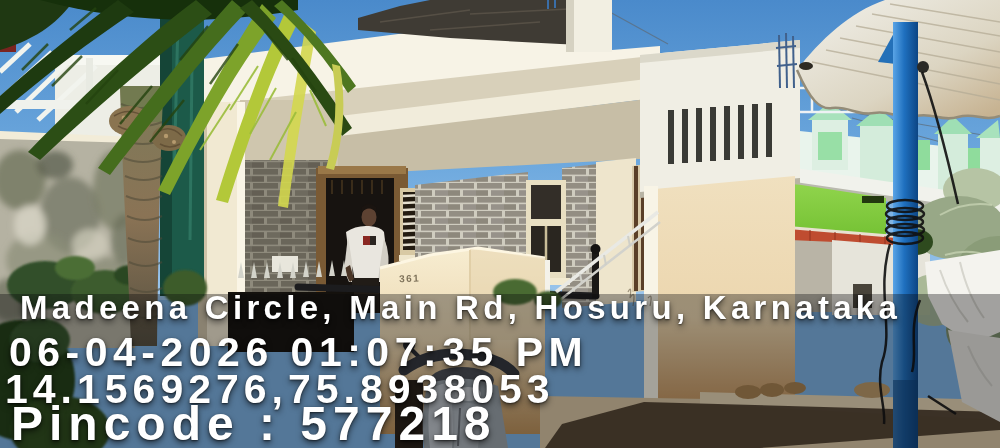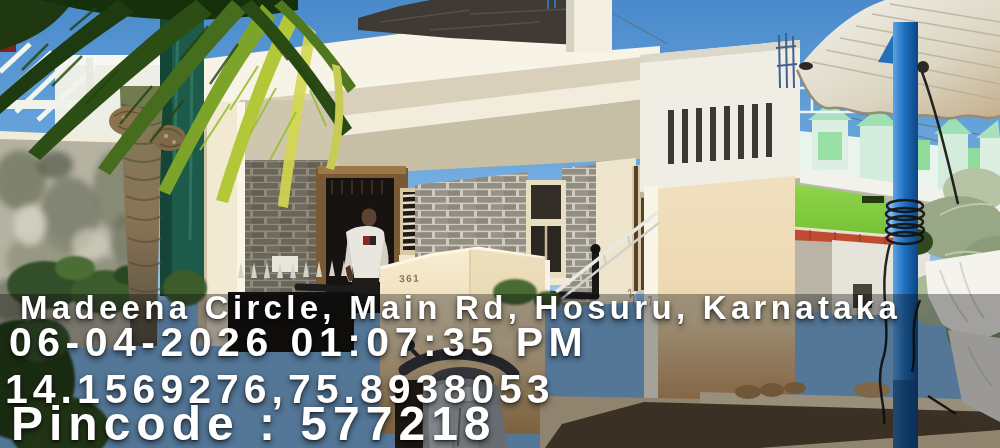--- a/index.html
+++ b/index.html
@@ -2,21 +2,21 @@
 <html><head>
 <meta charset="utf-8">
 <style>
   html,body{margin:0;padding:0;background:#111;}
   .stage{position:relative;width:1000px;height:448px;overflow:hidden;background:#7db3e4;font-family:"Liberation Sans",sans-serif;}
   .stage svg{position:absolute;left:0;top:0;display:block;}
   .wm-band{position:absolute;left:0;top:294px;width:1000px;height:154px;background:rgba(8,9,11,0.35);}
   .wm-line{position:absolute;color:#ffffff;font-weight:700;line-height:1;white-space:nowrap;
            text-shadow:0 3px 6px rgba(0,0,0,.6),0 1px 2px rgba(0,0,0,.55);}
   #wm1{left:20px;top:291px;font-size:33px;letter-spacing:4.3px;}
-  #wm2{left:9px; top:322px;font-size:41px;letter-spacing:5.5px;}
+  #wm2{left:9px; top:332px;font-size:41px;letter-spacing:5.5px;}
   #wm3{left:5px; top:369px;font-size:41px;letter-spacing:5px;}
   #wm4{left:11px;top:400px;font-size:48px;letter-spacing:6px;}
   .house-no{position:absolute;left:399px;top:273px;font-size:10px;font-weight:700;color:#6b5f48;
             letter-spacing:1.5px;opacity:.85;transform:rotate(-2deg);}
 </style>
 </head>
 <body>
 
 <div class="stage">
 <svg width="1000" height="448" viewBox="0 0 1000 448">

